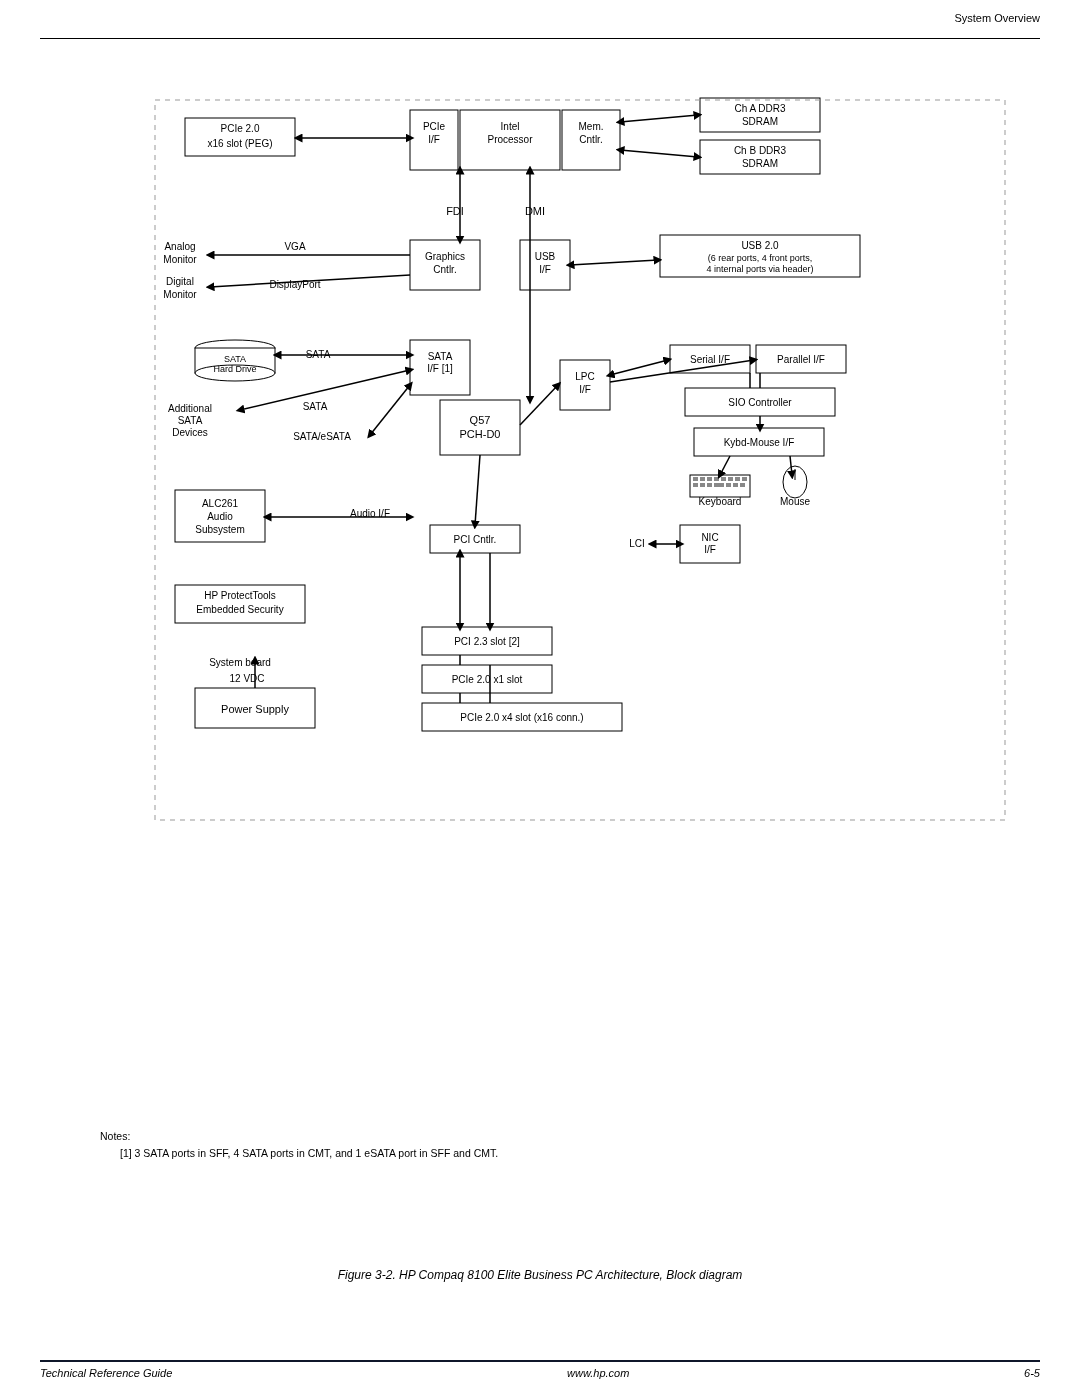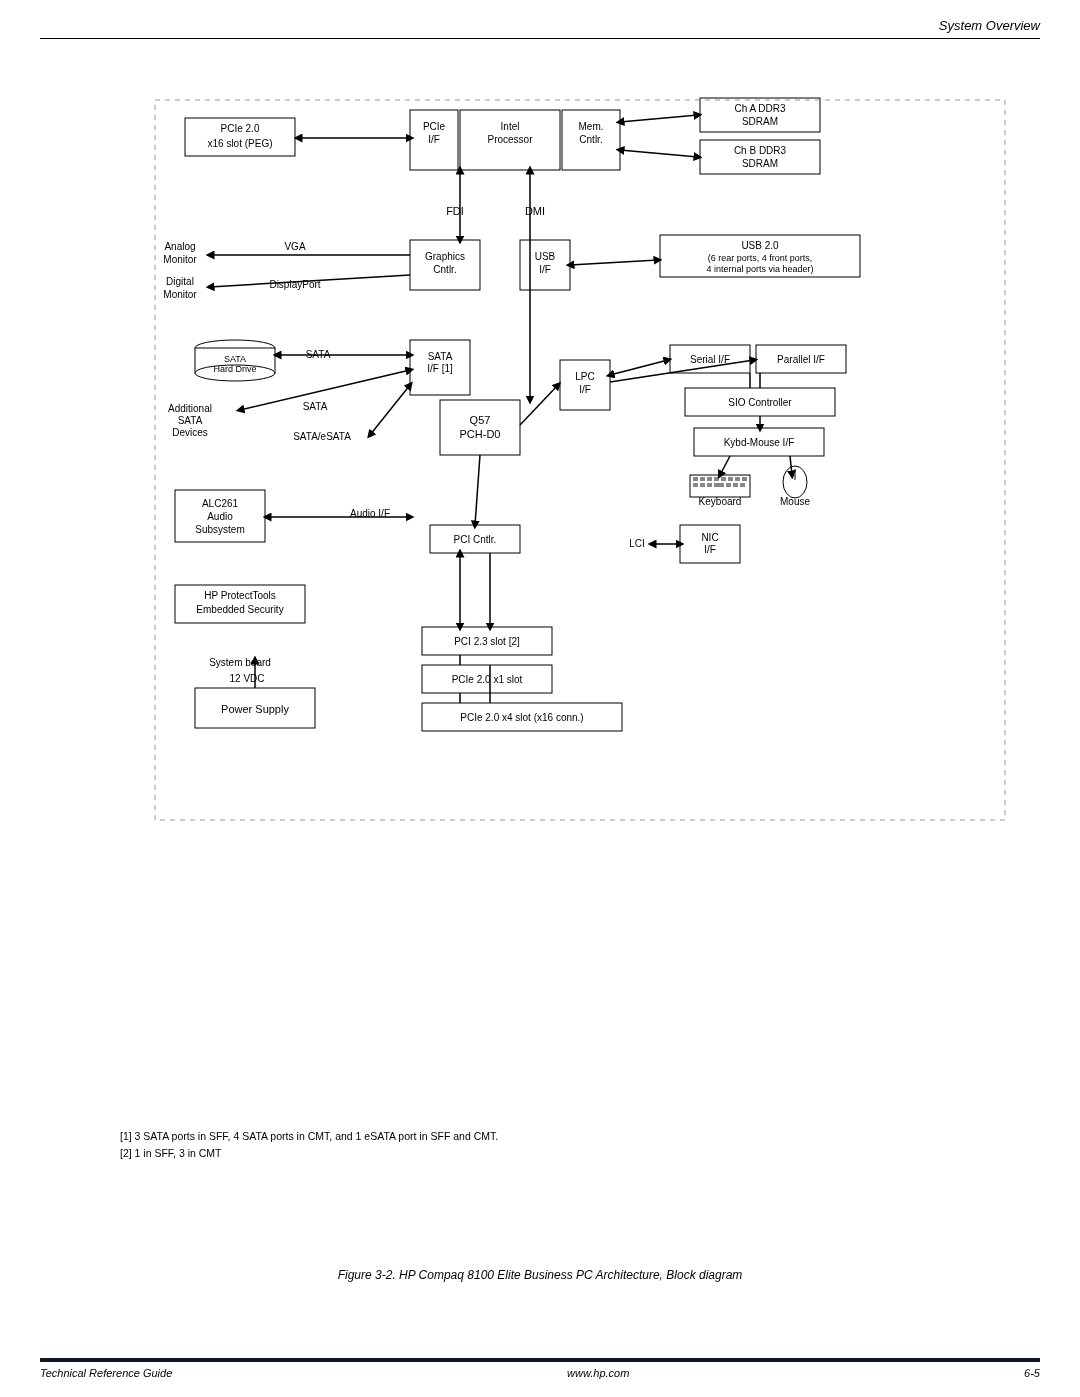--- a/index.html
+++ b/index.html
@@ -10,41 +10,40 @@
       font-family: Arial, Helvetica, sans-serif;
       font-size: 11px;
       color: #000;
       position: relative;
       overflow: hidden;
     }
 
     
     .page-header {
       position: absolute;
-      top: 18px;
+      top: 12px;
       right: 40px;
-      font-style: italic;
-      font-size: 13px;
+      font-size: 11px;
     }
     .header-line {
       position: absolute;
       top: 38px;
       left: 40px;
       right: 40px;
       height: 1px;
       background: #000;
     }
 
     
     .page-footer {
       position: absolute;
       bottom: 18px;
       left: 40px;
       right: 40px;
-      border-top: 4px solid #0f172a;
+      border-top: 2px solid #0f172a;
       padding-top: 5px;
       display: flex;
       justify-content: space-between;
       align-items: center;
       font-style: italic;
       font-size: 11px;
     }
 
     
     .notes {
@@ -291,22 +290,22 @@
   <line x1="420" y1="605" x2="420" y2="615" stroke="black" stroke-width="1.5"></line>
   <line x1="420" y1="643" x2="420" y2="653" stroke="black" stroke-width="1.5"></line>
 
   <line x1="215" y1="638" x2="215" y2="610" stroke="black" stroke-width="1.5" marker-end="url(#arr)"></line>
 
   <rect x="115" y="50" width="850" height="720" fill="none" stroke="#999" stroke-width="1" stroke-dasharray="5,5"></rect>
 
 </svg>
 
 <div class="notes" style="position:absolute;bottom:235px;left:100px;">
+  <div>Notes:</div>
   <div style="margin-left:20px;">[1] 3 SATA ports in SFF, 4 SATA ports in CMT, and 1 eSATA port in SFF and CMT.</div>
-  <div style="margin-left:20px;">[2] 1 in SFF, 3 in CMT</div>
 </div>
 
 <div class="figure-caption">Figure 3-2. HP Compaq 8100 Elite Business PC Architecture, Block diagram</div>
 
 <div class="page-footer">
   <span>Technical Reference Guide</span>
   <span>www.hp.com</span>
   <span>6-5</span>
 </div>
 

